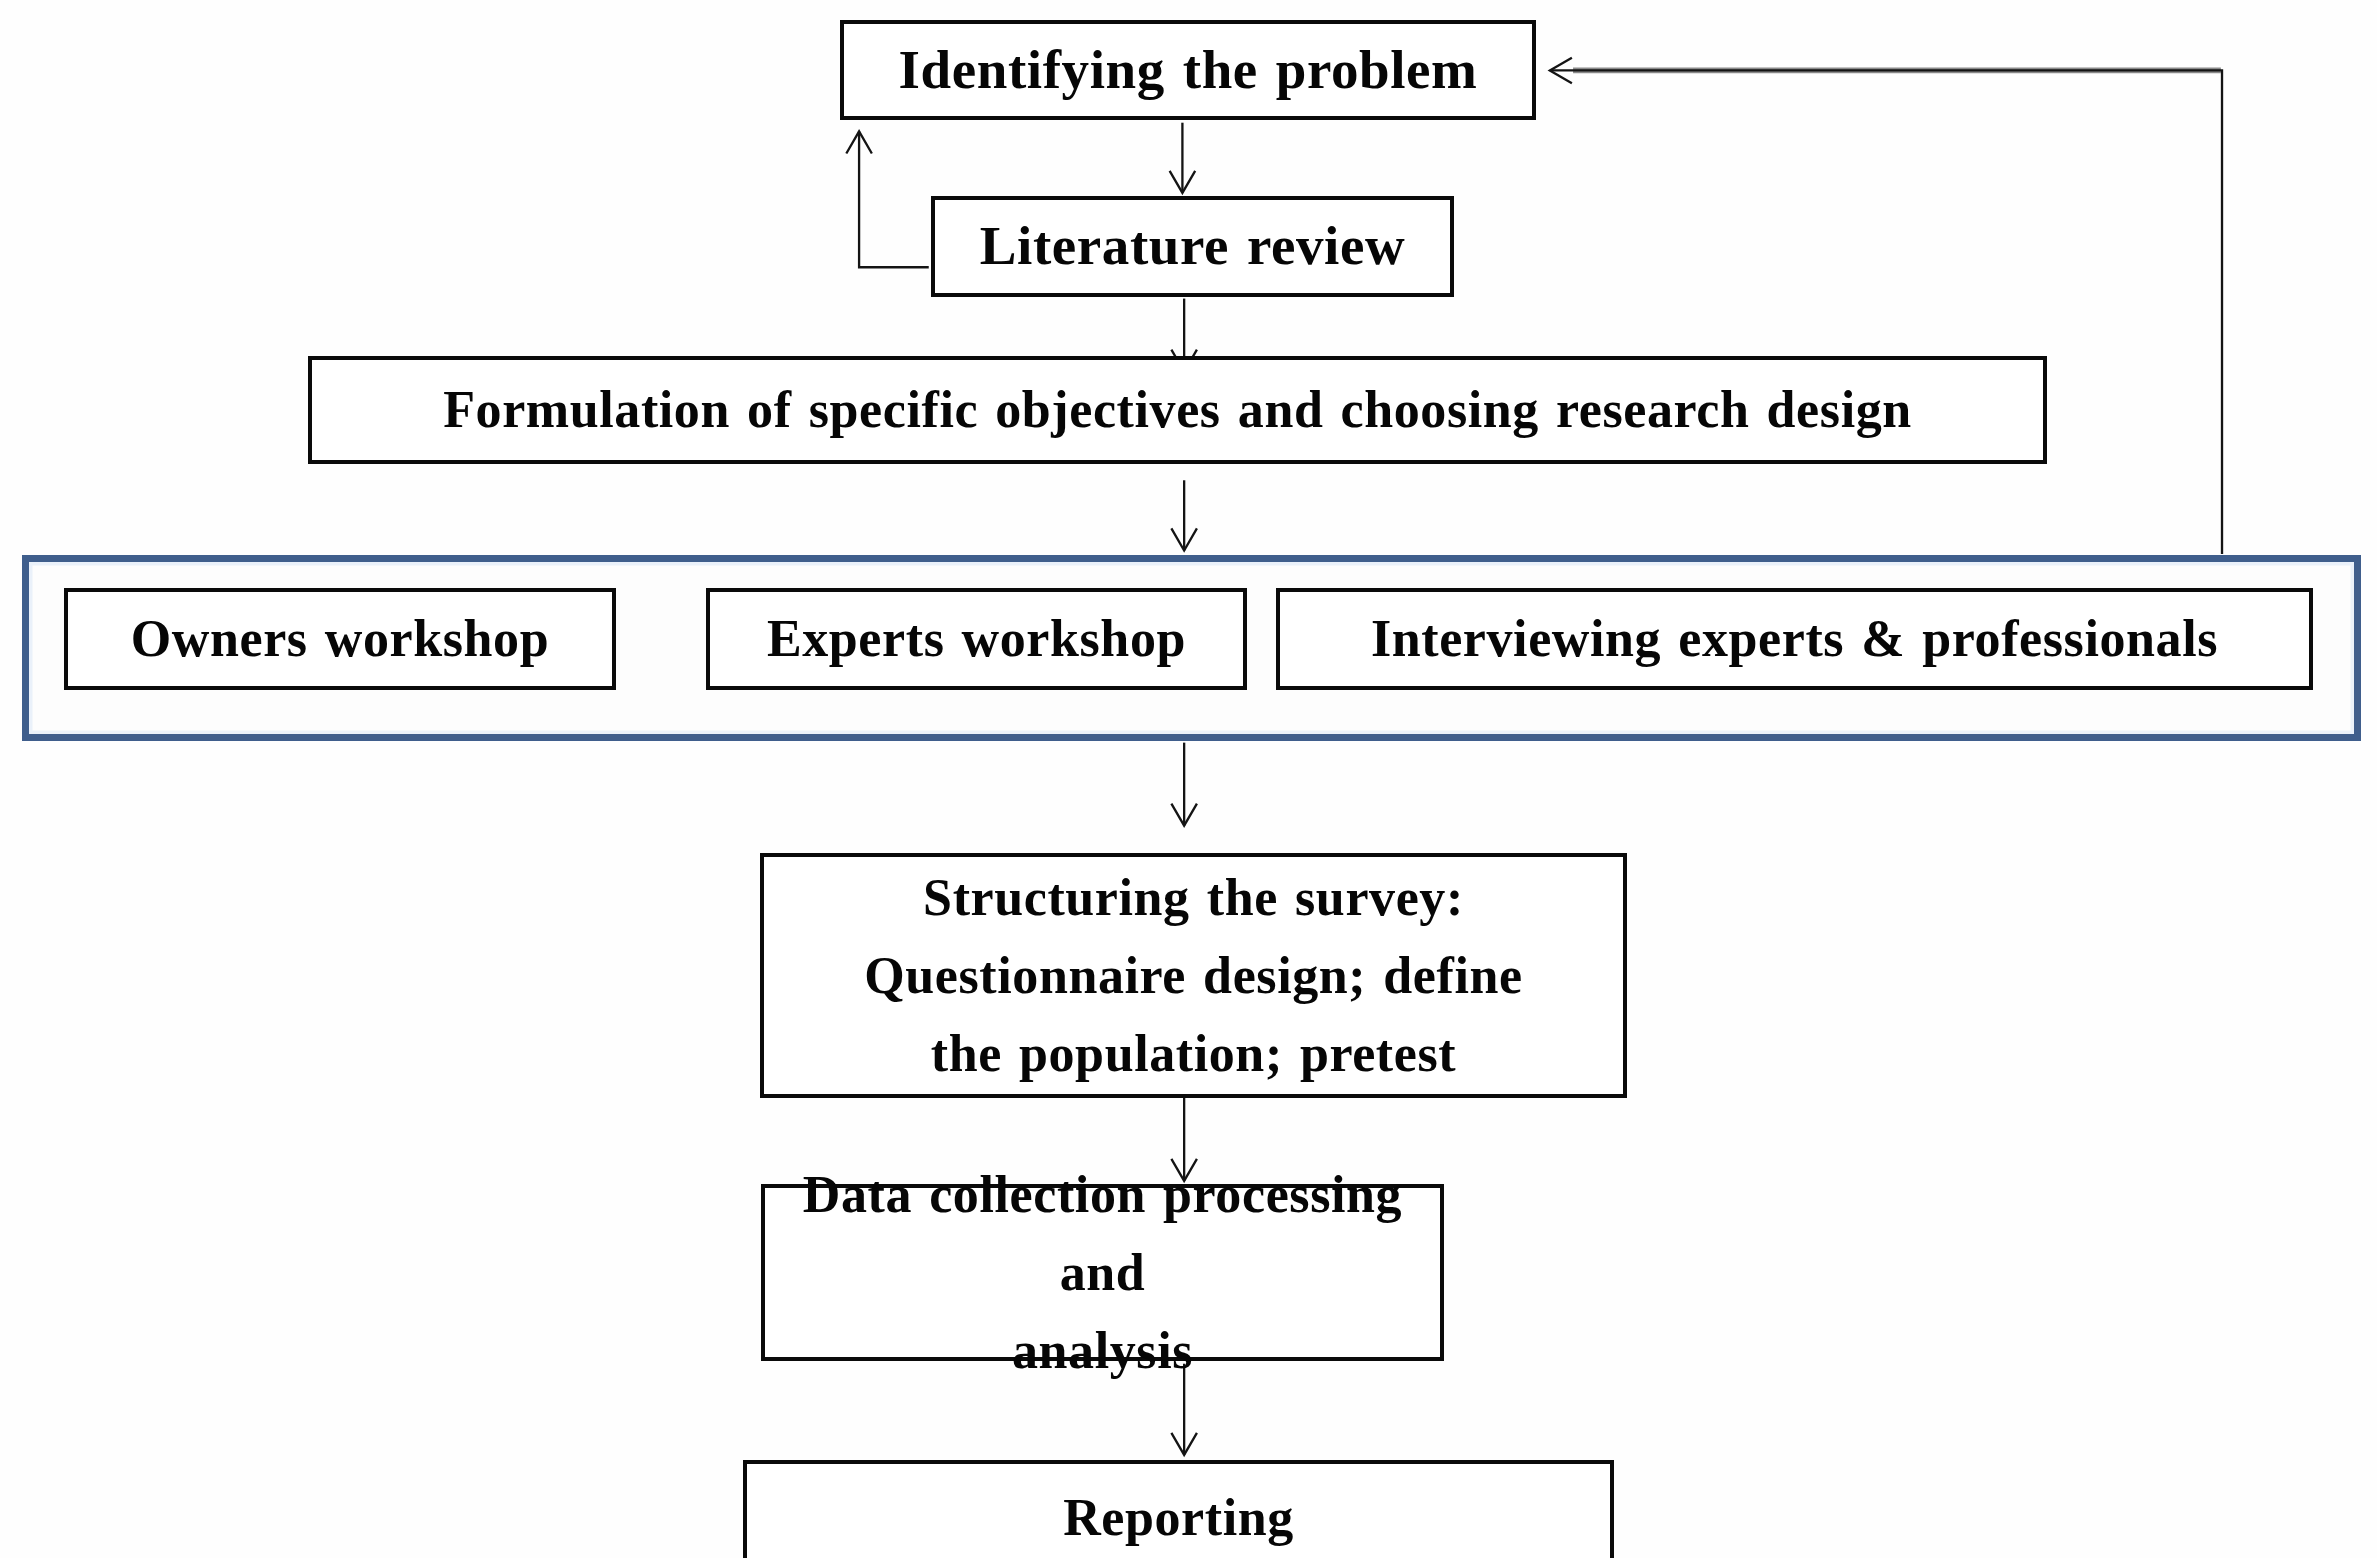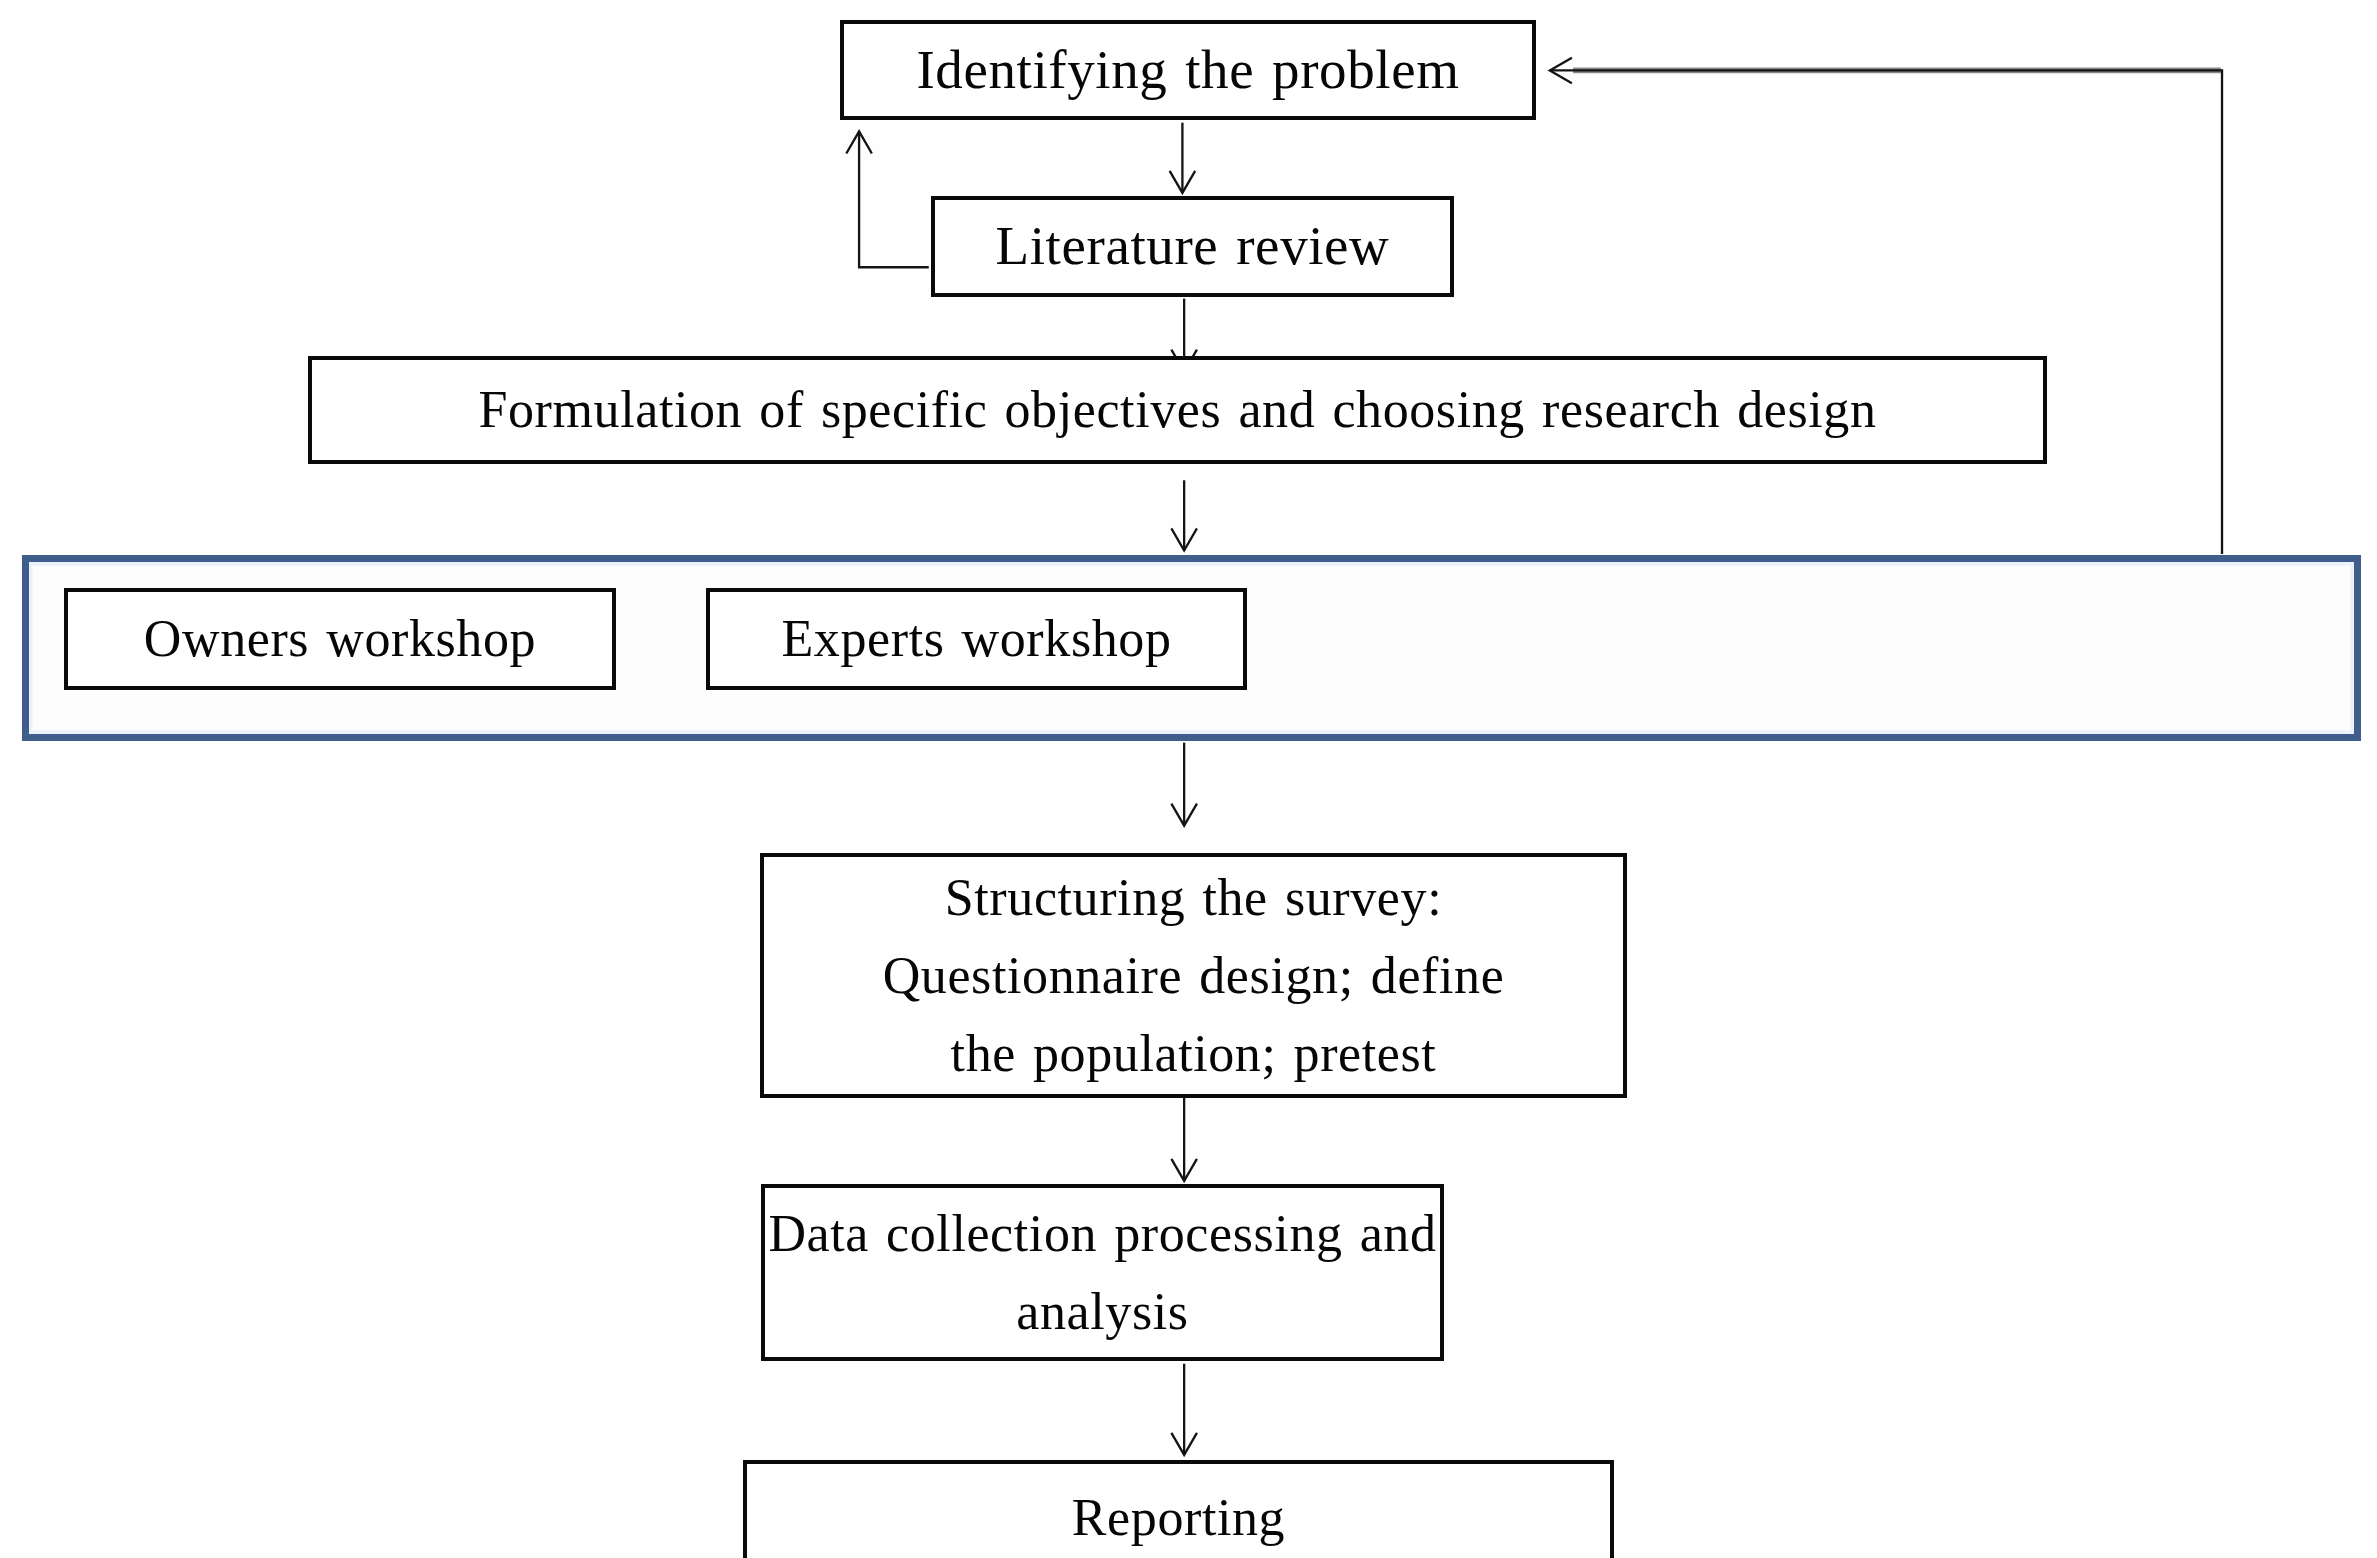--- a/index.html
+++ b/index.html
@@ -22,20 +22,21 @@
     border: 4.1px solid #0a0a0a;
     background: #ffffff;
     display: flex;
     align-items: center;
     justify-content: center;
     text-align: center;
     font-size: 52px;
     line-height: 1.5;
     white-space: pre-line;
     letter-spacing: 0.6px;
+    font-weight: bold;
   }
   .group-container {
     position: absolute;
     box-sizing: border-box;
     border: 7.5px solid #3f5e8c;
     background: #fdfdfd;
     box-shadow: inset 0 0 0 3.5px #eaf1fa;
   }
   .arrows {
     position: absolute;
@@ -93,20 +94,23 @@
   </div>
 
   <div class="node" style="left:64px; top:588px; width:552px; height:102px;">
     <span>Owners workshop</span>
   </div>
 
   <div class="node" style="left:674px; top:588px; width:541px; height:102px;margin-left:32px;">
     <span>Experts workshop</span>
   </div>
 
+  <div class="node" style="left:1276px; top:588px; width:1037px; height:102px;">
+    <span>Interviewing experts &amp; professionals</span>
+  </div>
 
   <div class="node" style="left:760px; top:829px; width:867px; height:245px;margin-top:24px;">
     <span>Structuring the survey:
 Questionnaire design; define
 the population; pretest</span>
   </div>
 
   <div class="node" style="left:761px; top:1184px; width:683px; height:177px;">
     <span>Data collection processing and
 analysis</span>

